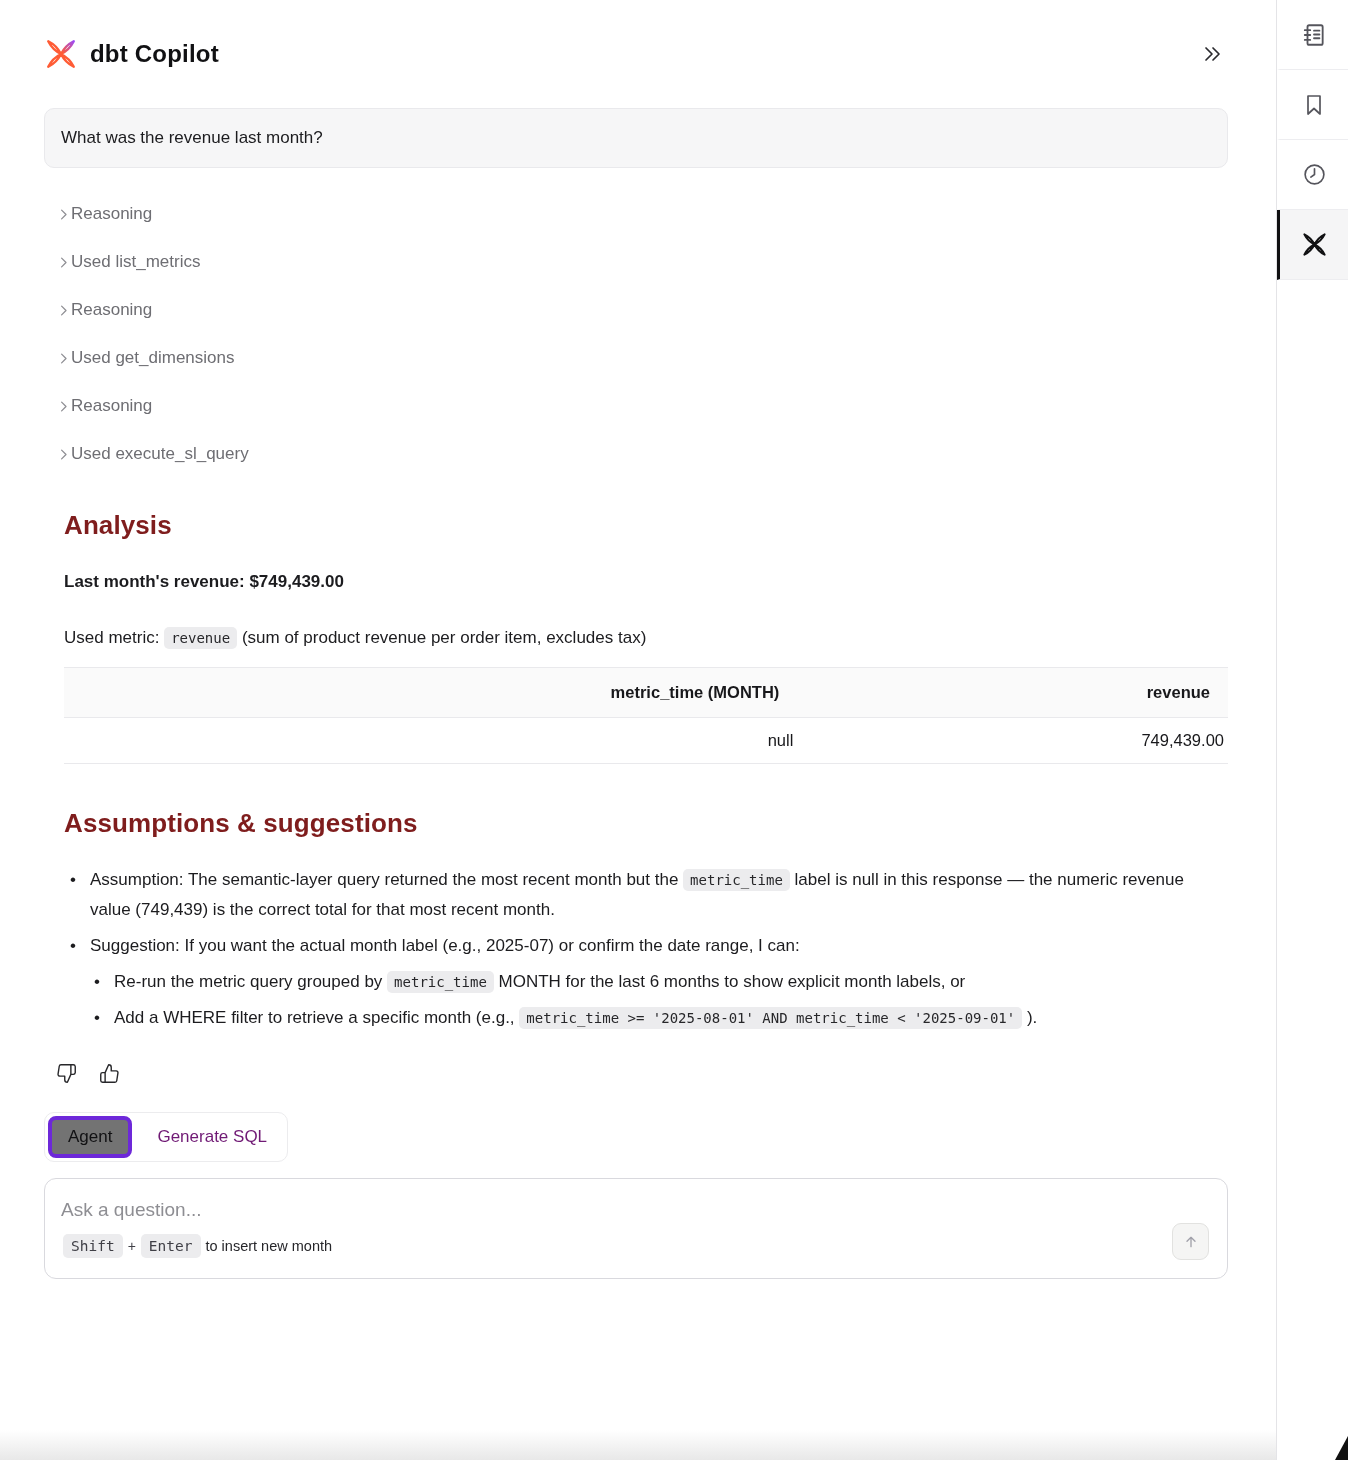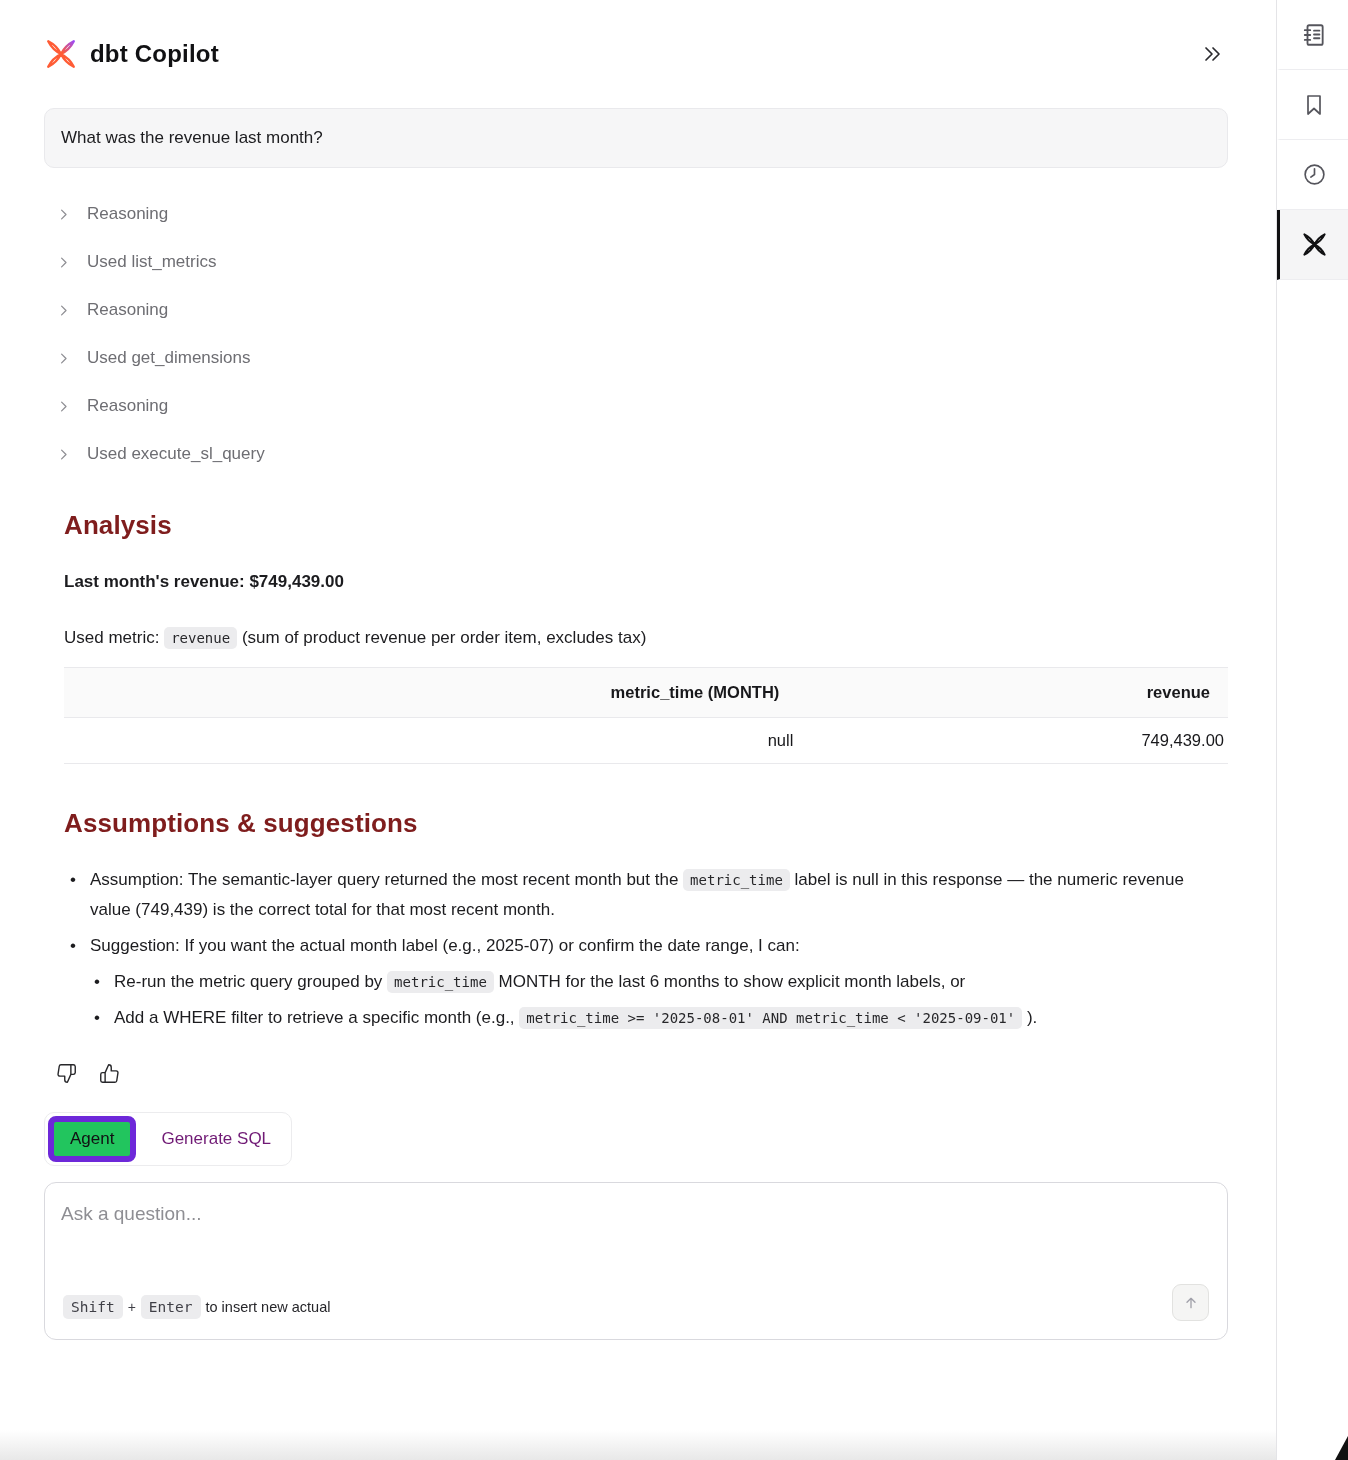--- a/index.html
+++ b/index.html
@@ -34,21 +34,21 @@
     background: #f6f6f7;
     border: 1px solid #e9e9ec;
     border-radius: 10px;
     padding: 19px 16px;
     font-size: 17px;
     color: #1c1c1f;
   }
 
   .steps { margin-top: 22px; padding-left: 12px; }
   .step-row {
-    display: flex; align-items: center; gap: 16px;
+    display: flex; align-items: center; gap: 0;
     height: 48px; cursor: pointer; background: none; border: none;
     font-family: inherit; width: 100%; text-align: center;
   }
   .step-row .chev { display: flex; align-items: center; color: #8e8e93; }
   .step-row .step-label { font-size: 17px; color: #6e6e73; }
 
   .content { padding-left: 20px; }
 
   h2.section-heading { font-size: 26px; font-weight: 700; color: #7f1d1d; letter-spacing: .1px; }
   .analysis h2 { margin-top: 32px; }
@@ -130,33 +130,33 @@
     padding: 3px;
     background: #ffffff;
   }
   .tab {
     font-family: inherit; font-size: 17px;
     padding: 7px 16px; border-radius: 8px;
     background: none; border: 1px solid transparent; cursor: pointer;
     color: #701a75;
   }
   .tab.active {
-    background: #22c55e;
-    border: 6px solid #6d28d9;
+    background: #737373;
+    border: 4px solid #6d28d9;
     color: #111113;
     font-weight: 400;
   }
   .tab + .tab { margin-left: 8px; }
 
   .composer {
     margin-top: 16px;
     position: relative;
     border: 1px solid #d9d9de;
     border-radius: 12px;
-    height: 158px;
+    height: 101px;
     background: #fff;
   }
   .composer textarea {
     width: 100%; height: 74px;
     border: none; outline: none; resize: none;
     font-family: "Liberation Sans", sans-serif;
     font-size: 19px; color: #1c1c1f;
     padding: 20px 18px 0 16px;
     background: transparent;
   }
@@ -384,21 +384,21 @@
       <button class="tab active">Agent</button>
       <button class="tab">Generate SQL</button>
     </div>
 
     <div class="composer">
       <textarea placeholder="Ask a question..." style=""></textarea>
       <div class="hint-row">
         <kbd class="key">Shift</kbd>
         <span class="hint-plus">+</span>
         <kbd class="key">Enter</kbd>
-        <span>to insert new actual</span>
+        <span>to insert new month</span>
       </div>
       <button class="send-btn">
         <span style="display:flex;">
           <svg width="16" height="16" viewBox="0 0 24 24" fill="none" stroke="#a1a1aa" stroke-width="2" stroke-linecap="round" stroke-linejoin="round">
             <line x1="12" y1="19" x2="12" y2="6"></line>
             <polyline points="6 11 12 5 18 11"></polyline>
           </svg>
         </span>
       </button>
     </div>

